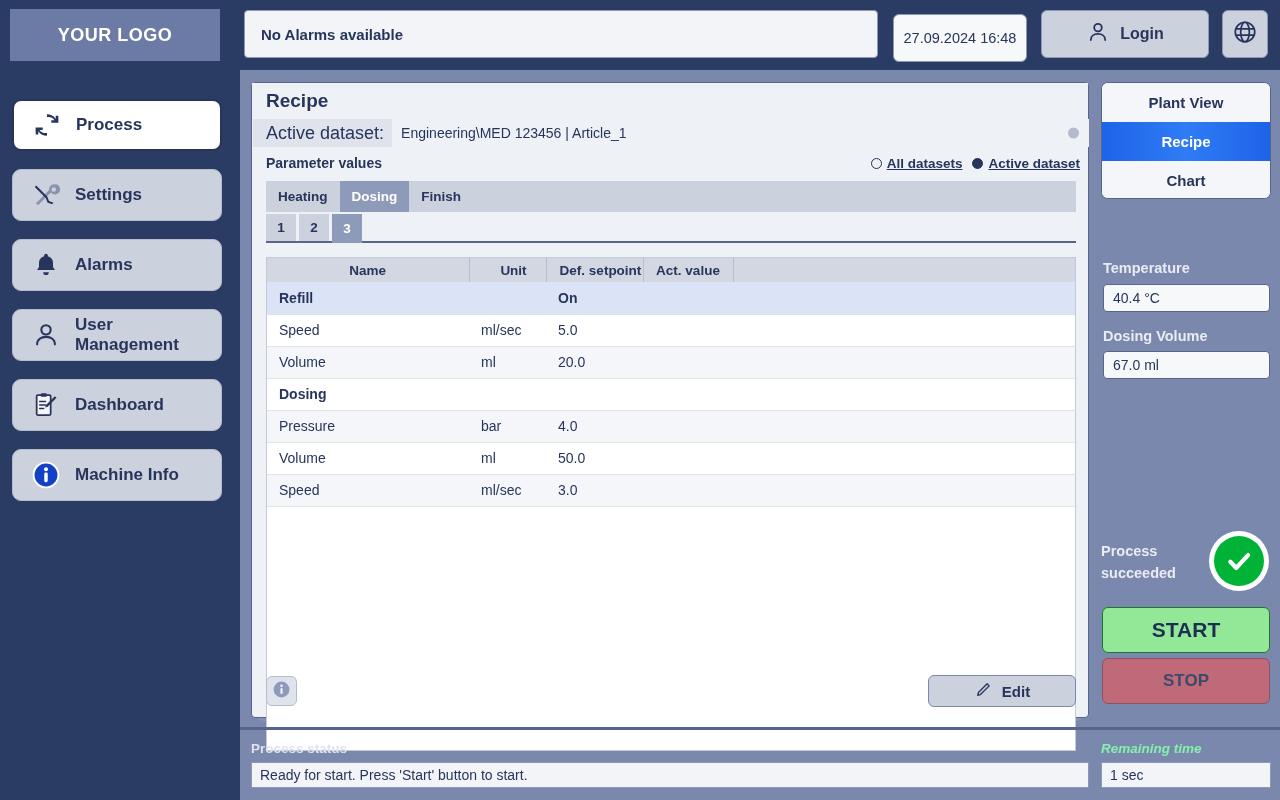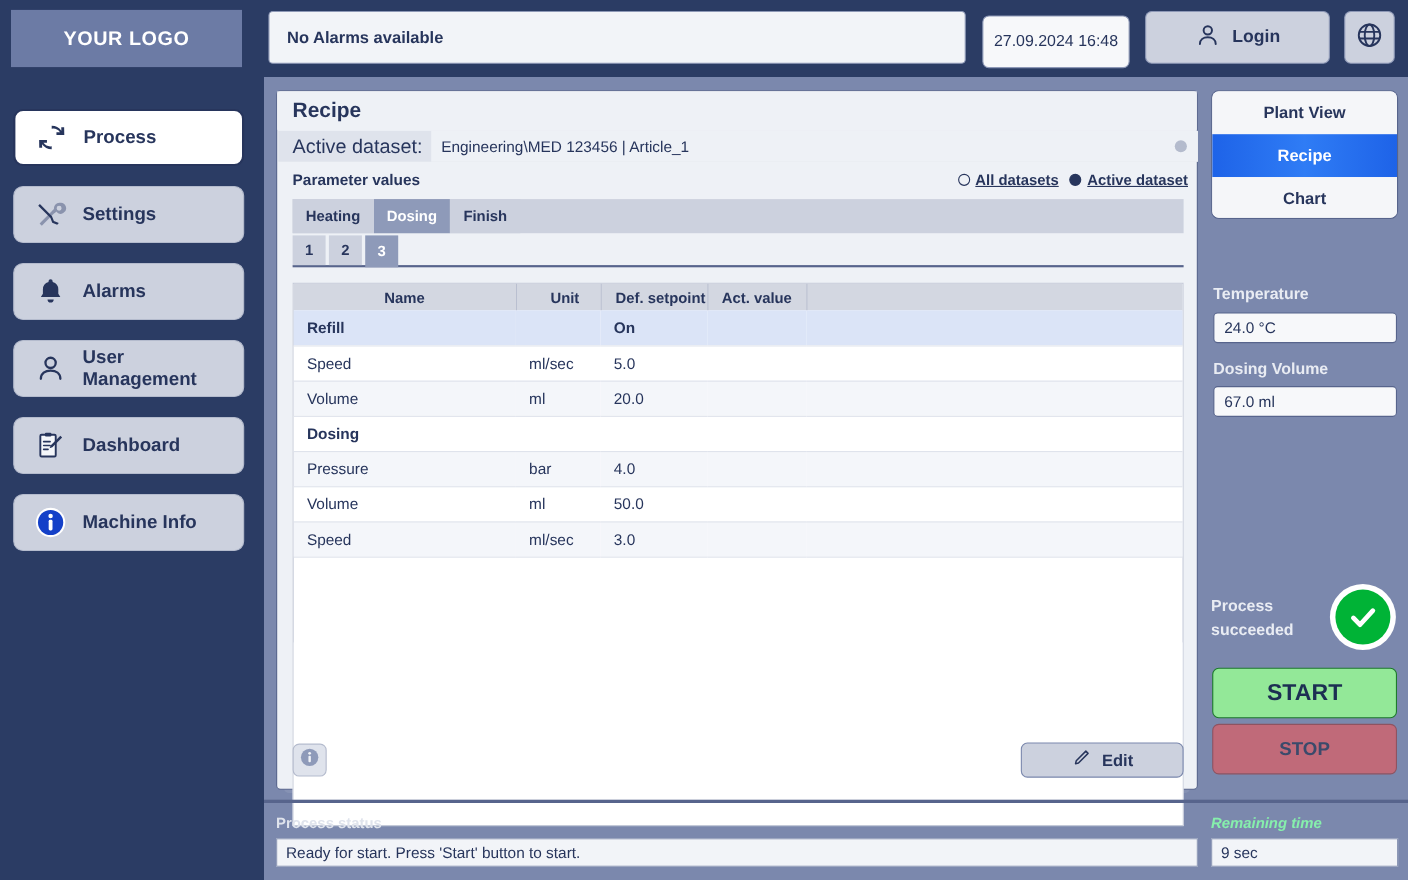--- a/index.html
+++ b/index.html
@@ -598,21 +598,21 @@
 </div>
 
 <div id="view-switch">
   <div class="view-btn">Plant View</div>
   <div class="view-btn active">Recipe</div>
   <div class="view-btn">Chart</div>
 </div>
 
 <div class="rp-label" style="top:260px">Temperature</div>
 <div class="rp-field" style="top:284px">
-  <span>24.0 °C</span>
+  <span>40.4 °C</span>
 </div>
 
 <div class="rp-label" style="top:328px">Dosing Volume</div>
 <div class="rp-field" style="top:351px">
   <span>67.0 ml</span>
 </div>
 
 <div id="status-text">
   <div>Process</div>
   <div>succeeded</div>
@@ -635,14 +635,14 @@
 
 <div id="bottom-divider"></div>
 
 <div id="status-label">Process status</div>
 <div id="status-field">
   <span>Ready for start. Press 'Start' button to start.</span>
 </div>
 
 <div id="remaining-label">Remaining time</div>
 <div id="remaining-field">
-  <span>9 sec</span>
+  <span>1 sec</span>
 </div>
 
 </body></html>

